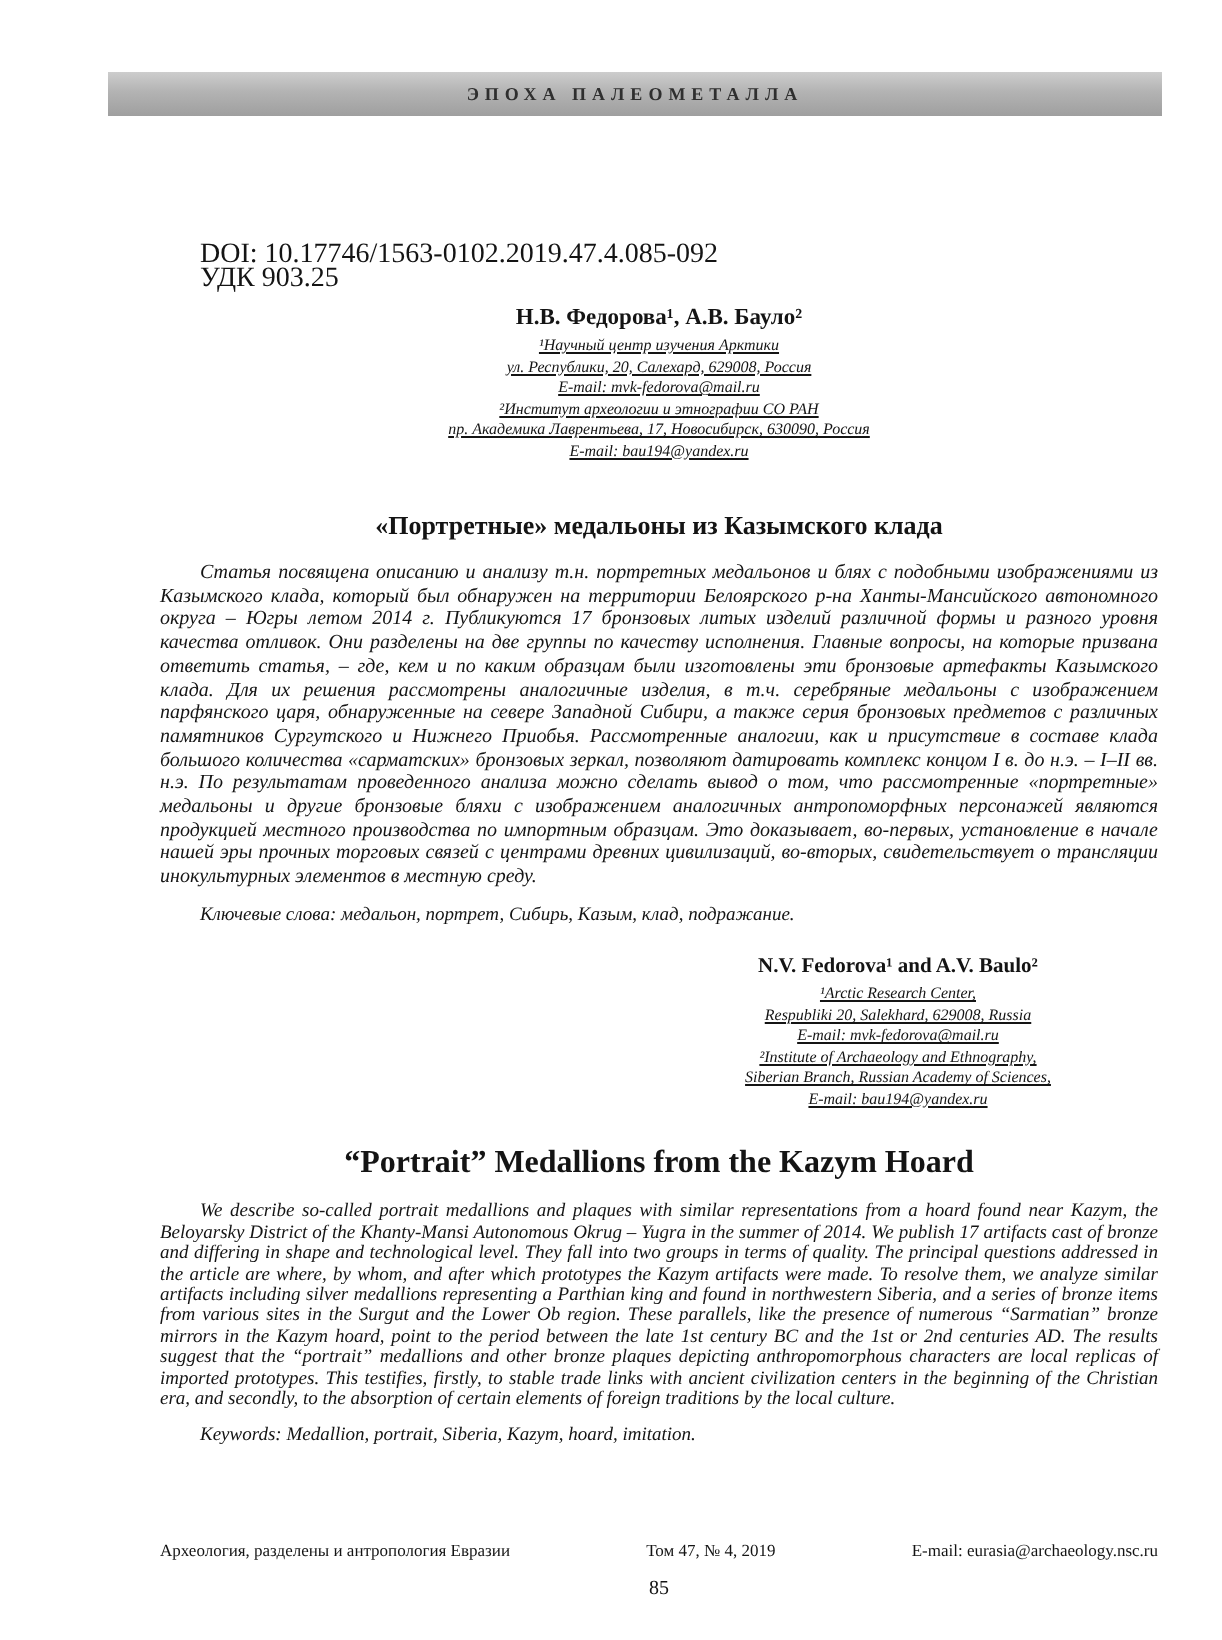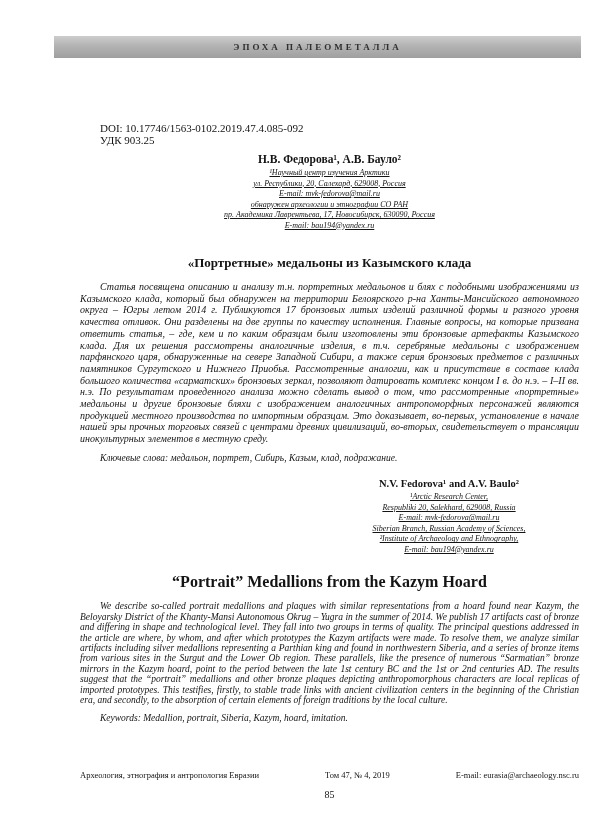--- a/index.html
+++ b/index.html
@@ -34,21 +34,21 @@
     color: #2f2f2f;
     white-space: nowrap;
   }
   .content {
     padding: 0 32px 0 56px;
     flex: 0 0 auto;
   }
   .meta {
     margin-top: 64px;
     margin-left: 20px;
-    font-size: 11px;
+    font-size: 14px;
     line-height: 12px;
     text-align: left;
   }
   .ru-authors {
     margin-top: 7px;
     text-align: center;
     font-size: 11.5px;
     font-weight: bold;
   }
   .affil {
@@ -134,53 +134,53 @@
       <div>DOI: 10.17746/1563-0102.2019.47.4.085-092</div>
       <div>УДК 903.25</div>
     </div>
 
     <div class="ru-authors">Н.В. Федорова¹, А.В. Бауло²</div>
 
     <div class="affil ru">
       <div>¹Научный центр изучения Арктики</div>
       <div>ул. Республики, 20, Салехард, 629008, Россия</div>
       <div>E-mail: mvk-fedorova@mail.ru</div>
-      <div>обнаружен археологии и этнографии СО РАН</div>
+      <div>²Институт археологии и этнографии СО РАН</div>
       <div>пр. Академика Лаврентьева, 17, Новосибирск, 630090, Россия</div>
       <div>E-mail: bau194@yandex.ru</div>
     </div>
 
     <h1 class="ru-title">«Портретные» медальоны из Казымского клада</h1>
 
     <p class="abstract ru">Статья посвящена описанию и анализу т.н. портретных медальонов и блях с подобными изображениями из Казымского клада, который был обнаружен на территории Белоярского р-на Ханты-Мансийского автономного округа – Югры летом 2014 г. Публикуются 17 бронзовых литых изделий различной формы и разного уровня качества отливок. Они разделены на две группы по качеству исполнения. Главные вопросы, на которые призвана ответить статья, – где, кем и по каким образцам были изготовлены эти бронзовые артефакты Казымского клада. Для их решения рассмотрены аналогичные изделия, в т.ч. серебряные медальоны с изображением парфянского царя, обнаруженные на севере Западной Сибири, а также серия бронзовых предметов с различных памятников Сургутского и Нижнего Приобья. Рассмотренные аналогии, как и присутствие в составе клада большого количества «сарматских» бронзовых зеркал, позволяют датировать комплекс концом I в. до н.э. – I–II вв. н.э. По результатам проведенного анализа можно сделать вывод о том, что рассмотренные «портретные» медальоны и другие бронзовые бляхи с изображением аналогичных антропоморфных персонажей являются продукцией местного производства по импортным образцам. Это доказывает, во-первых, установление в начале нашей эры прочных торговых связей с центрами древних цивилизаций, во-вторых, свидетельствует о трансляции инокультурных элементов в местную среду.</p>
 
     <p class="keywords"><span>Ключевые слова:</span><span> медальон, портрет, Сибирь, Казым, клад, подражание.</span></p>
 
     <div class="en-head">
       <div class="en-authors">N.V. Fedorova¹ and A.V. Baulo²</div>
       <div class="affil en">
         <div>¹Arctic Research Center,</div>
         <div>Respubliki 20, Salekhard, 629008, Russia</div>
         <div>E-mail: mvk-fedorova@mail.ru</div>
+        <div>²Institute of Archaeology and Ethnography,</div>
         <div>Siberian Branch, Russian Academy of Sciences,</div>
-        <div>²Institute of Archaeology and Ethnography,</div>
         <div>E-mail: bau194@yandex.ru</div>
       </div>
     </div>
 
     <h2 class="en-title">“Portrait” Medallions from the Kazym Hoard</h2>
 
     <p class="abstract en">We describe so-called portrait medallions and plaques with similar representations from a hoard found near Kazym, the Beloyarsky District of the Khanty-Mansi Autonomous Okrug – Yugra in the summer of 2014. We publish 17 artifacts cast of bronze and differing in shape and technological level. They fall into two groups in terms of quality. The principal questions addressed in the article are where, by whom, and after which prototypes the Kazym artifacts were made. To resolve them, we analyze similar artifacts including silver medallions representing a Parthian king and found in northwestern Siberia, and a series of bronze items from various sites in the Surgut and the Lower Ob region. These parallels, like the presence of numerous “Sarmatian” bronze mirrors in the Kazym hoard, point to the period between the late 1st century BC and the 1st or 2nd centuries AD. The results suggest that the “portrait” medallions and other bronze plaques depicting anthropomorphous characters are local replicas of imported prototypes. This testifies, firstly, to stable trade links with ancient civilization centers in the beginning of the Christian era, and secondly, to the absorption of certain elements of foreign traditions by the local culture.</p>
 
     <p class="keywords"><span>Keywords:</span><span> Medallion, portrait, Siberia, Kazym, hoard, imitation.</span></p>
 
   </div>
 
   <div class="footer">
     <div class="footer-row1">
-      <span>Археология, этнография и антропология Евразии</span>
+      <span>Археология, разделены и антропология Евразии</span>
       <span>Том 47, № 4, 2019</span>
       <span>E-mail: eurasia@archaeology.nsc.ru</span>
     </div>
     <div class="page-num">85</div>
   </div>
 
 </div>
 
 </body></html>

